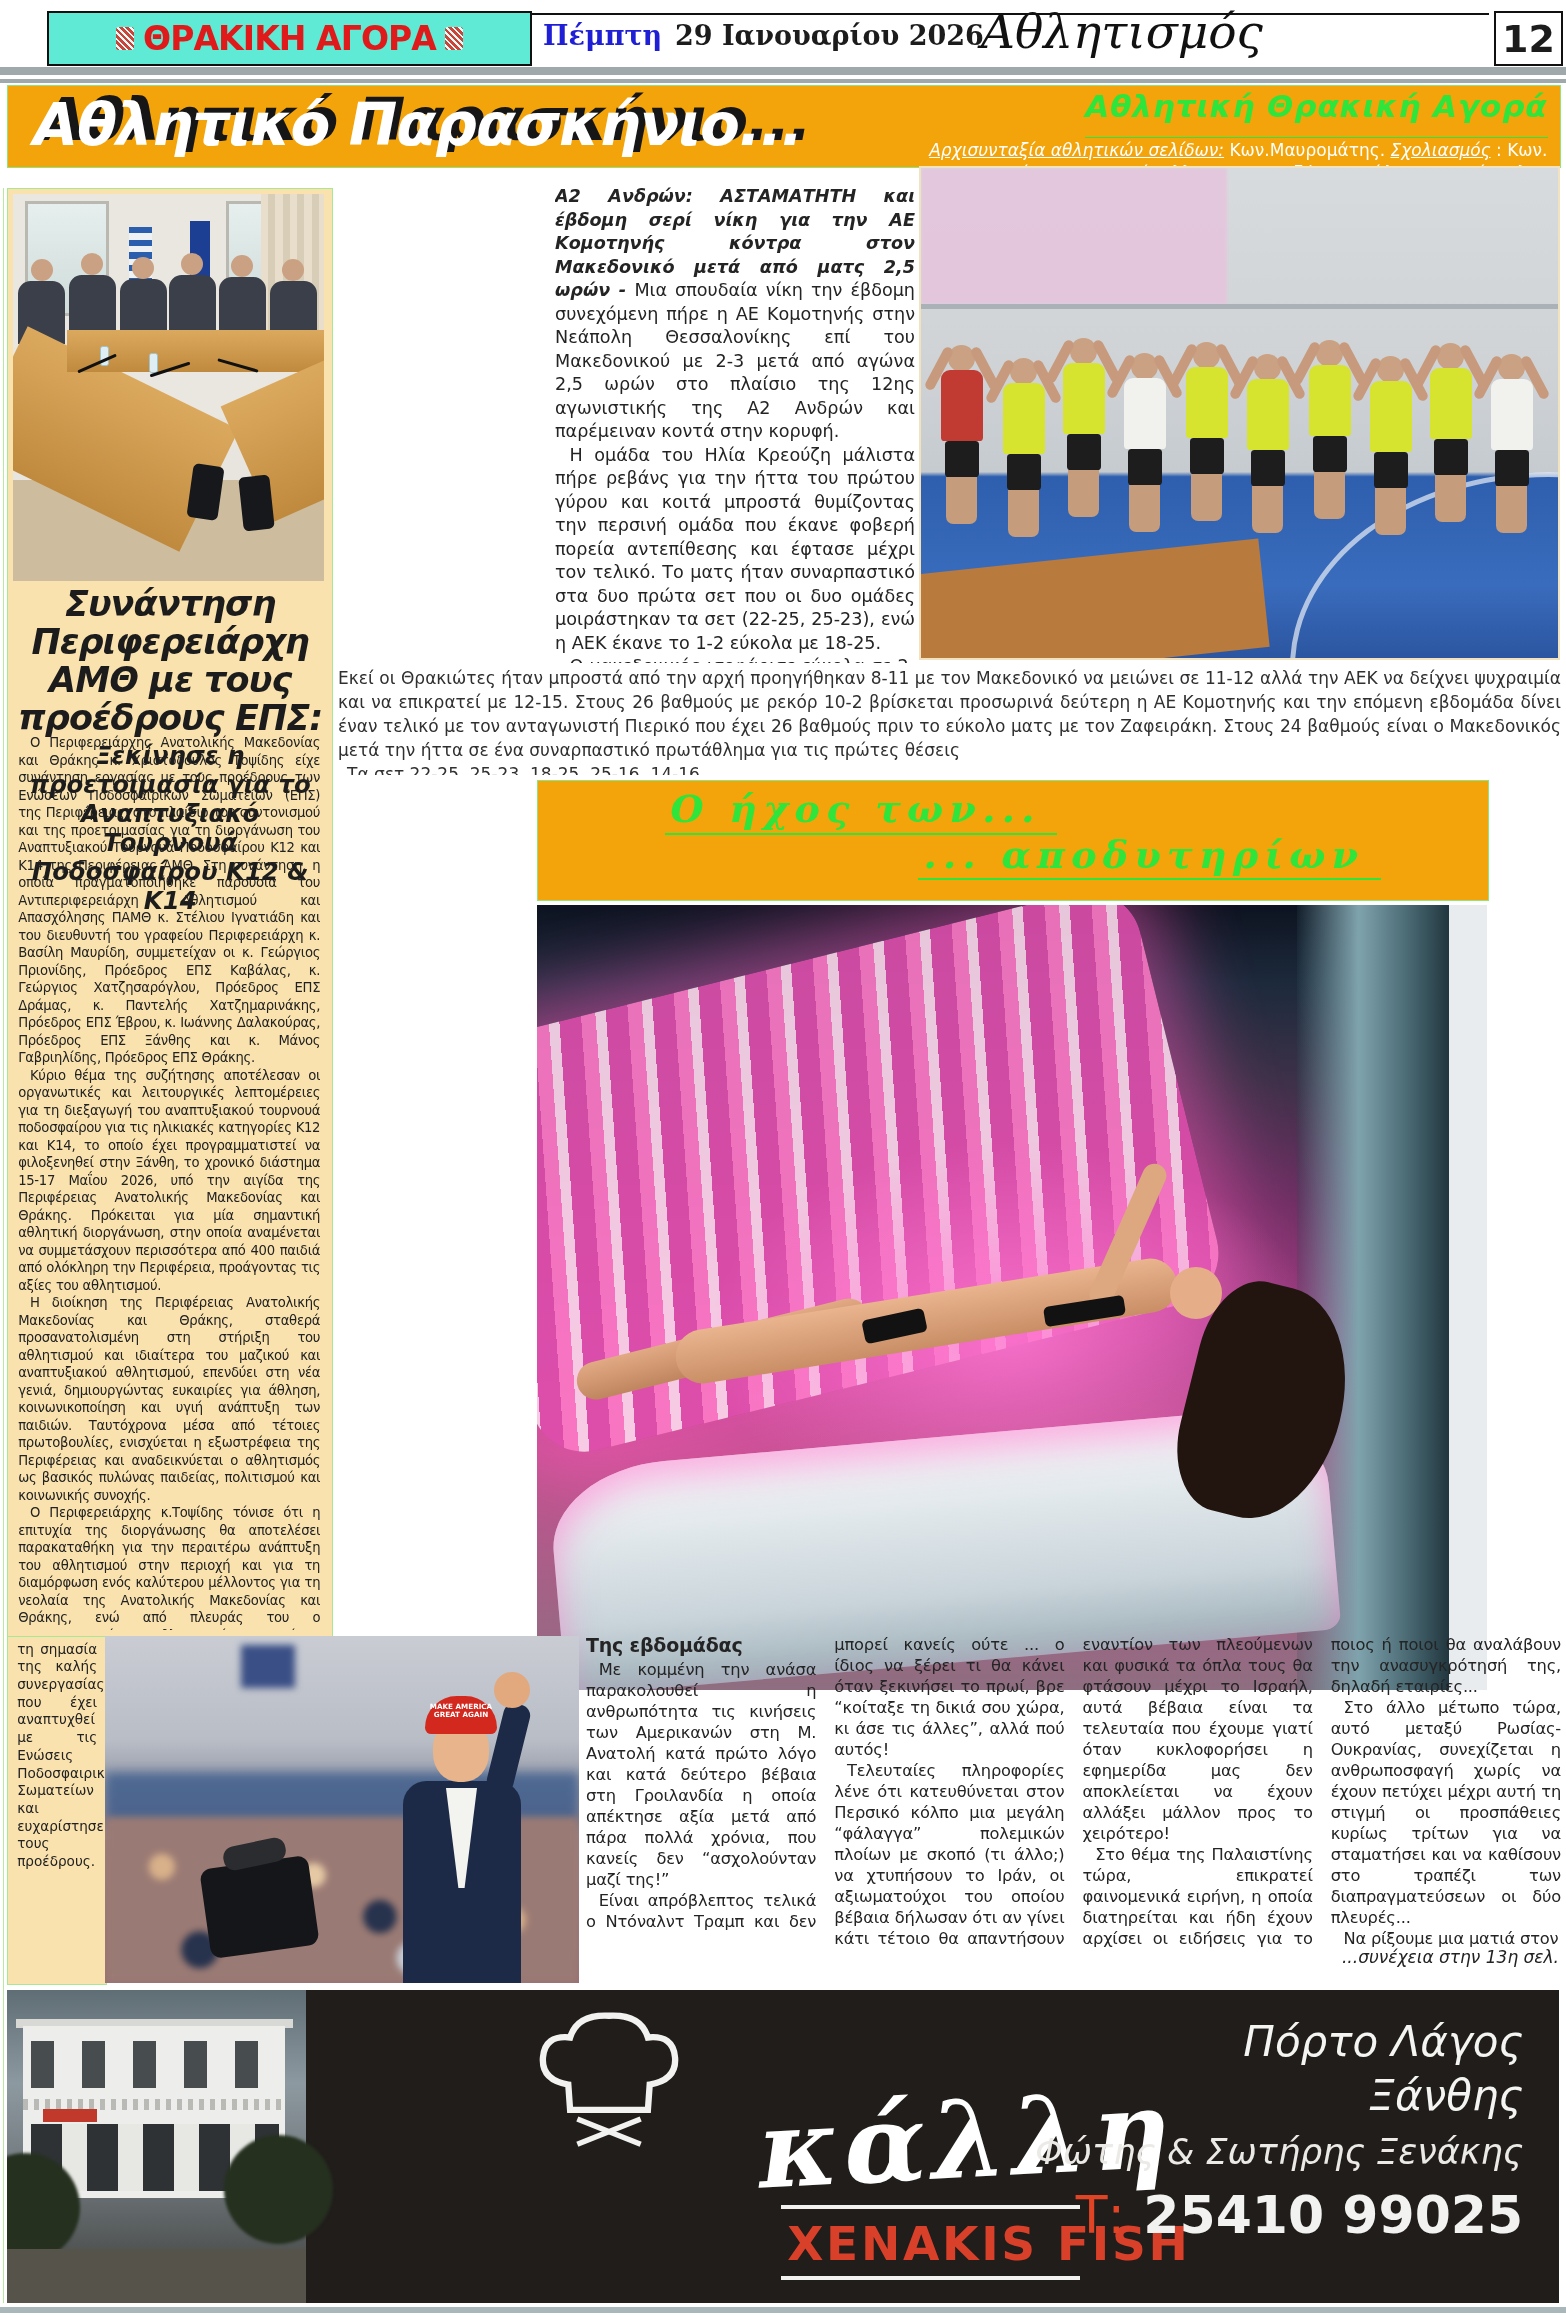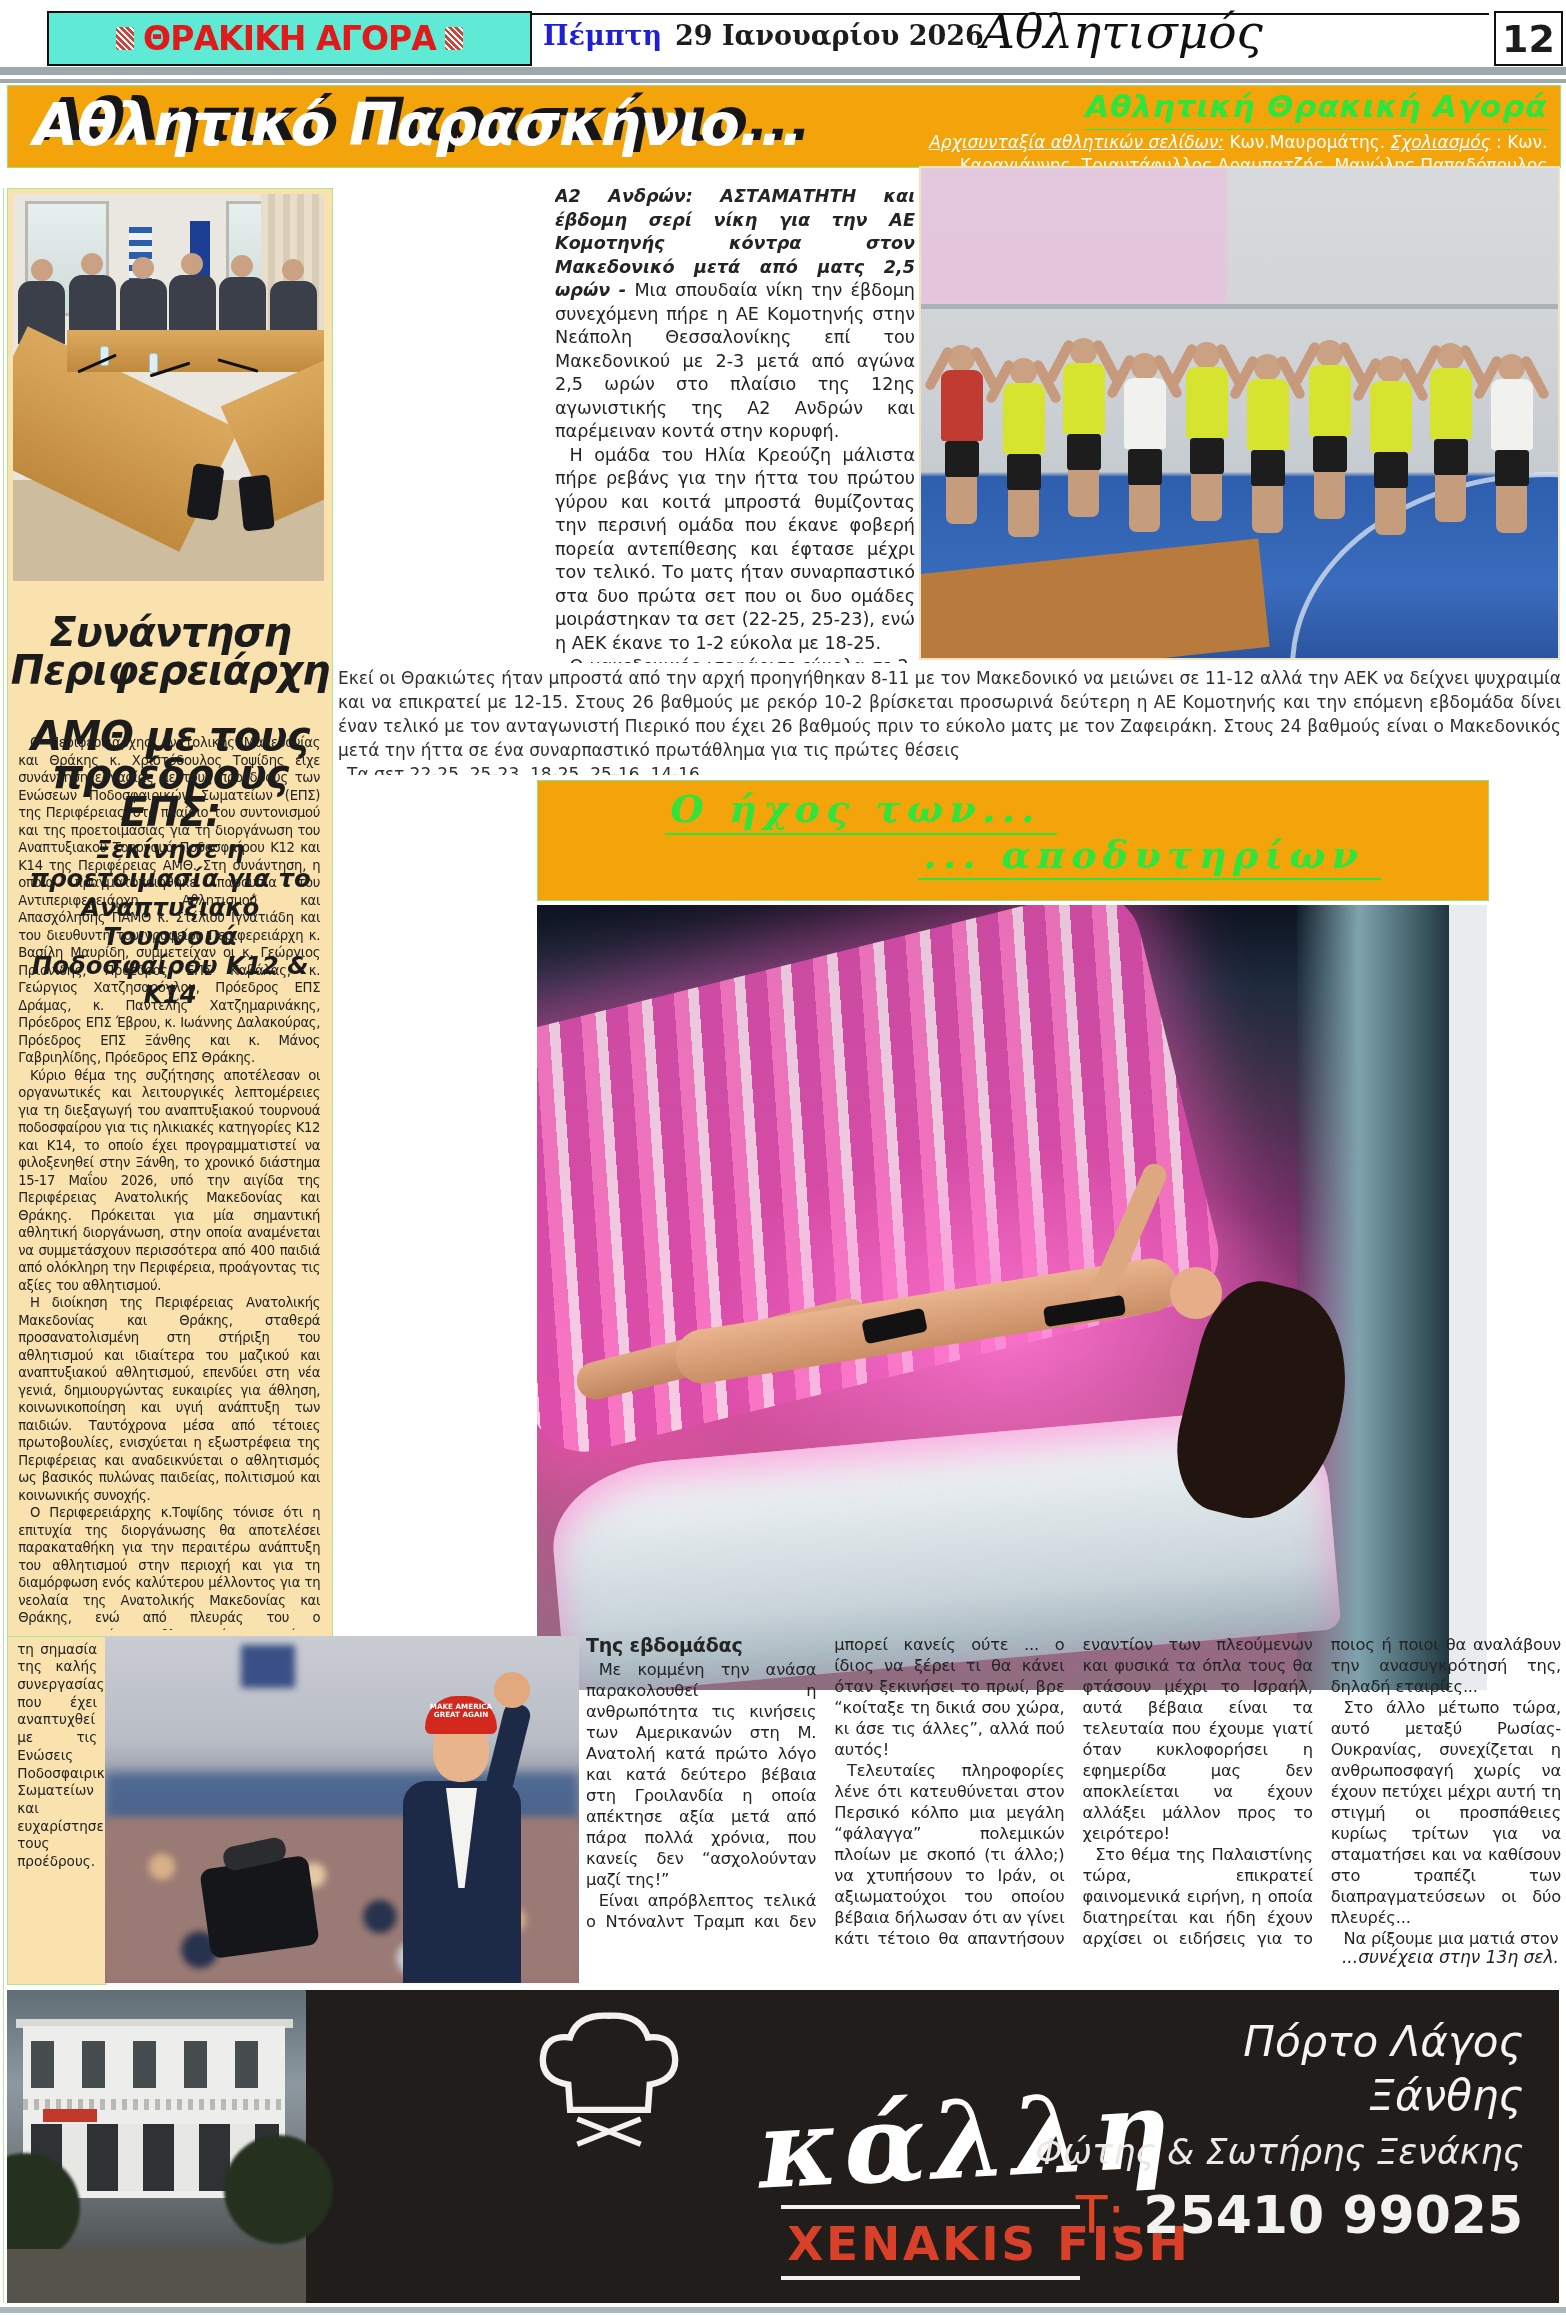--- a/index.html
+++ b/index.html
@@ -20,29 +20,29 @@
   .pagenum-box{left:1494px;top:11px;width:65px;height:51px;border:2.7px solid #101010;
      display:flex;align-items:center;justify-content:center;font-weight:bold;font-size:38px;}
   .grayrule1{left:0;top:67px;width:1567px;height:8.1px;background:#9fa9ac;}
   .grayrule2{left:0;top:79px;width:1567px;height:3.6px;background:#9fa9ac;}
   
   .banner{left:7.2px;top:85px;width:1552px;height:81px;background:#f3a40b;border:1.8px solid #8fe57c;}
   .banner-title{position:absolute;left:25px;top:5.4px;font-size:58px;font-weight:bold;font-style:italic;
      color:#fff;text-shadow:8.1px -5.4px 0 #161616;letter-spacing:-0.9px;white-space:nowrap;}
   .banner-right{position:absolute;right:12.7px;top:1.8px;text-align:right;}
   .banner-green{display:inline-block;color:#2fe43a;font-weight:bold;font-style:italic;font-size:31px;
-     border-bottom:1.8px solid #2fe43a;padding-bottom:5px;letter-spacing:0.9px;}
+     border-bottom:1.8px solid #2fe43a;padding-bottom:13px;letter-spacing:0.9px;}
   .credits{color:#fff;font-size:17px;margin-top:2.7px;line-height:20px;white-space:nowrap;}
   .credits .u{font-style:italic;text-decoration:underline;}
   
   .cream{background:#f9e2ae;border:1.8px solid #a9e892;}
   .left-panel{left:7.2px;top:188px;width:324px;height:1447px;overflow:hidden;}
   .meeting-photo{position:absolute;left:4.5px;top:4.5px;width:311px;height:387px;overflow:hidden;background:#e7e5de;}
   .lp-head{position:absolute;left:0;top:396px;width:100%;text-align:center;}
-  .lp-h1{font-size:40px;line-height:38px;font-weight:bold;font-style:italic;letter-spacing:-0.9px;margin-top:28px;}
+  .lp-h1{font-size:35px;line-height:38px;font-weight:bold;font-style:italic;letter-spacing:-0.9px;}
   .lp-h2{font-size:24.4px;line-height:29px;font-weight:bold;font-style:italic;margin-top:3.6px;}
   .lp-body{position:absolute;left:10px;top:545px;width:302px;height:896px;overflow:hidden;
      font-size:13.2px;line-height:17.5px;text-align:justify;letter-spacing:-0.3px;color:#222;}
   .lp-body p{margin:0;text-indent:11.8px;}
   
   .vcol{left:555px;top:185px;width:360px;height:478px;overflow:hidden;
      font-size:17.6px;line-height:23.5px;text-align:justify;color:#242424;}
   .vcol p{margin:0;text-indent:0;}
   .vcol p+p{text-indent:14.5px;}
   .lead-b{font-weight:bold;font-style:italic;}

